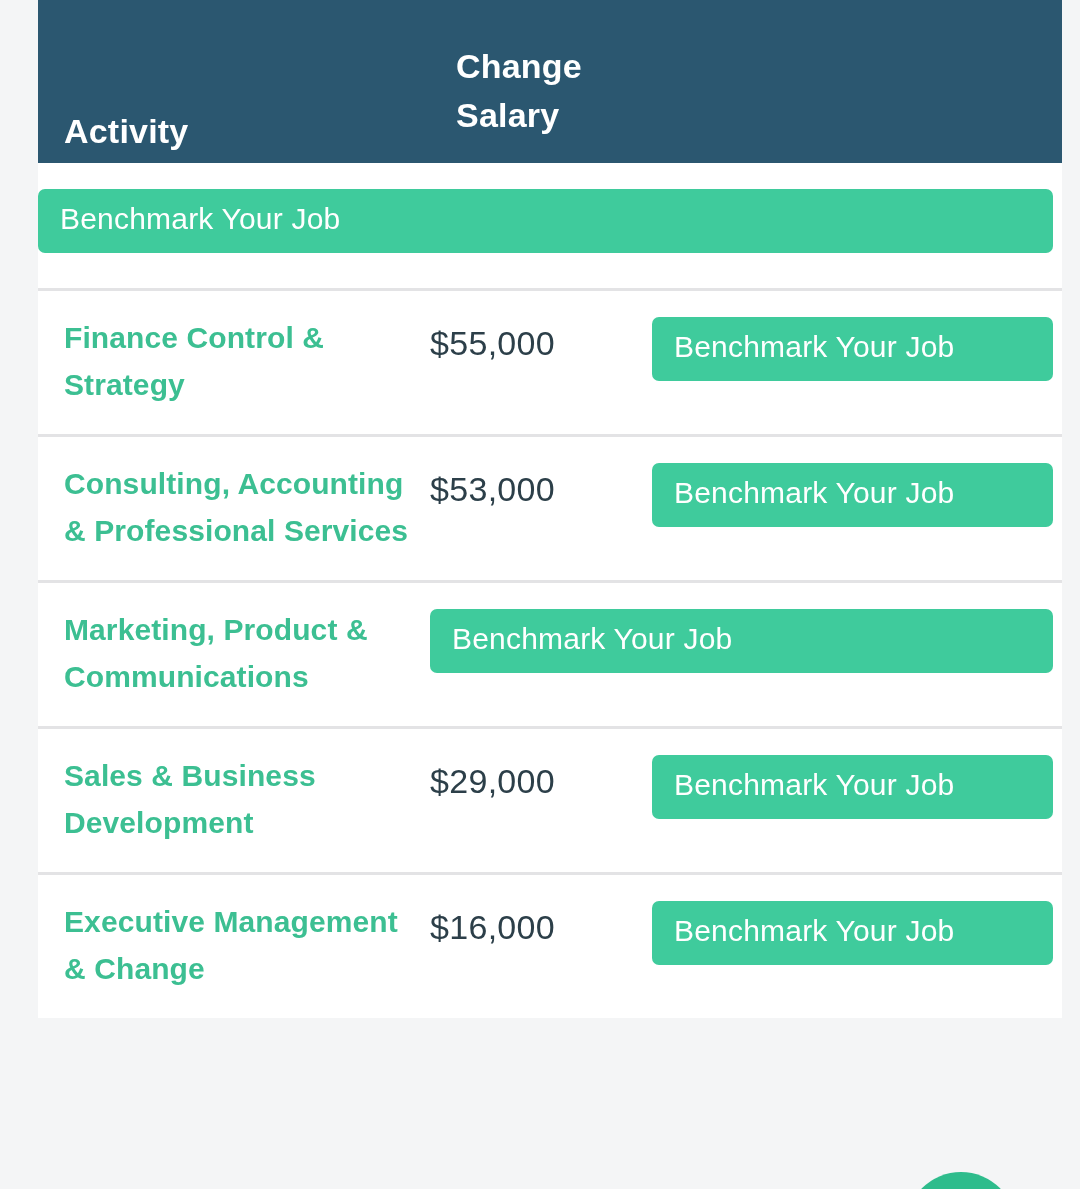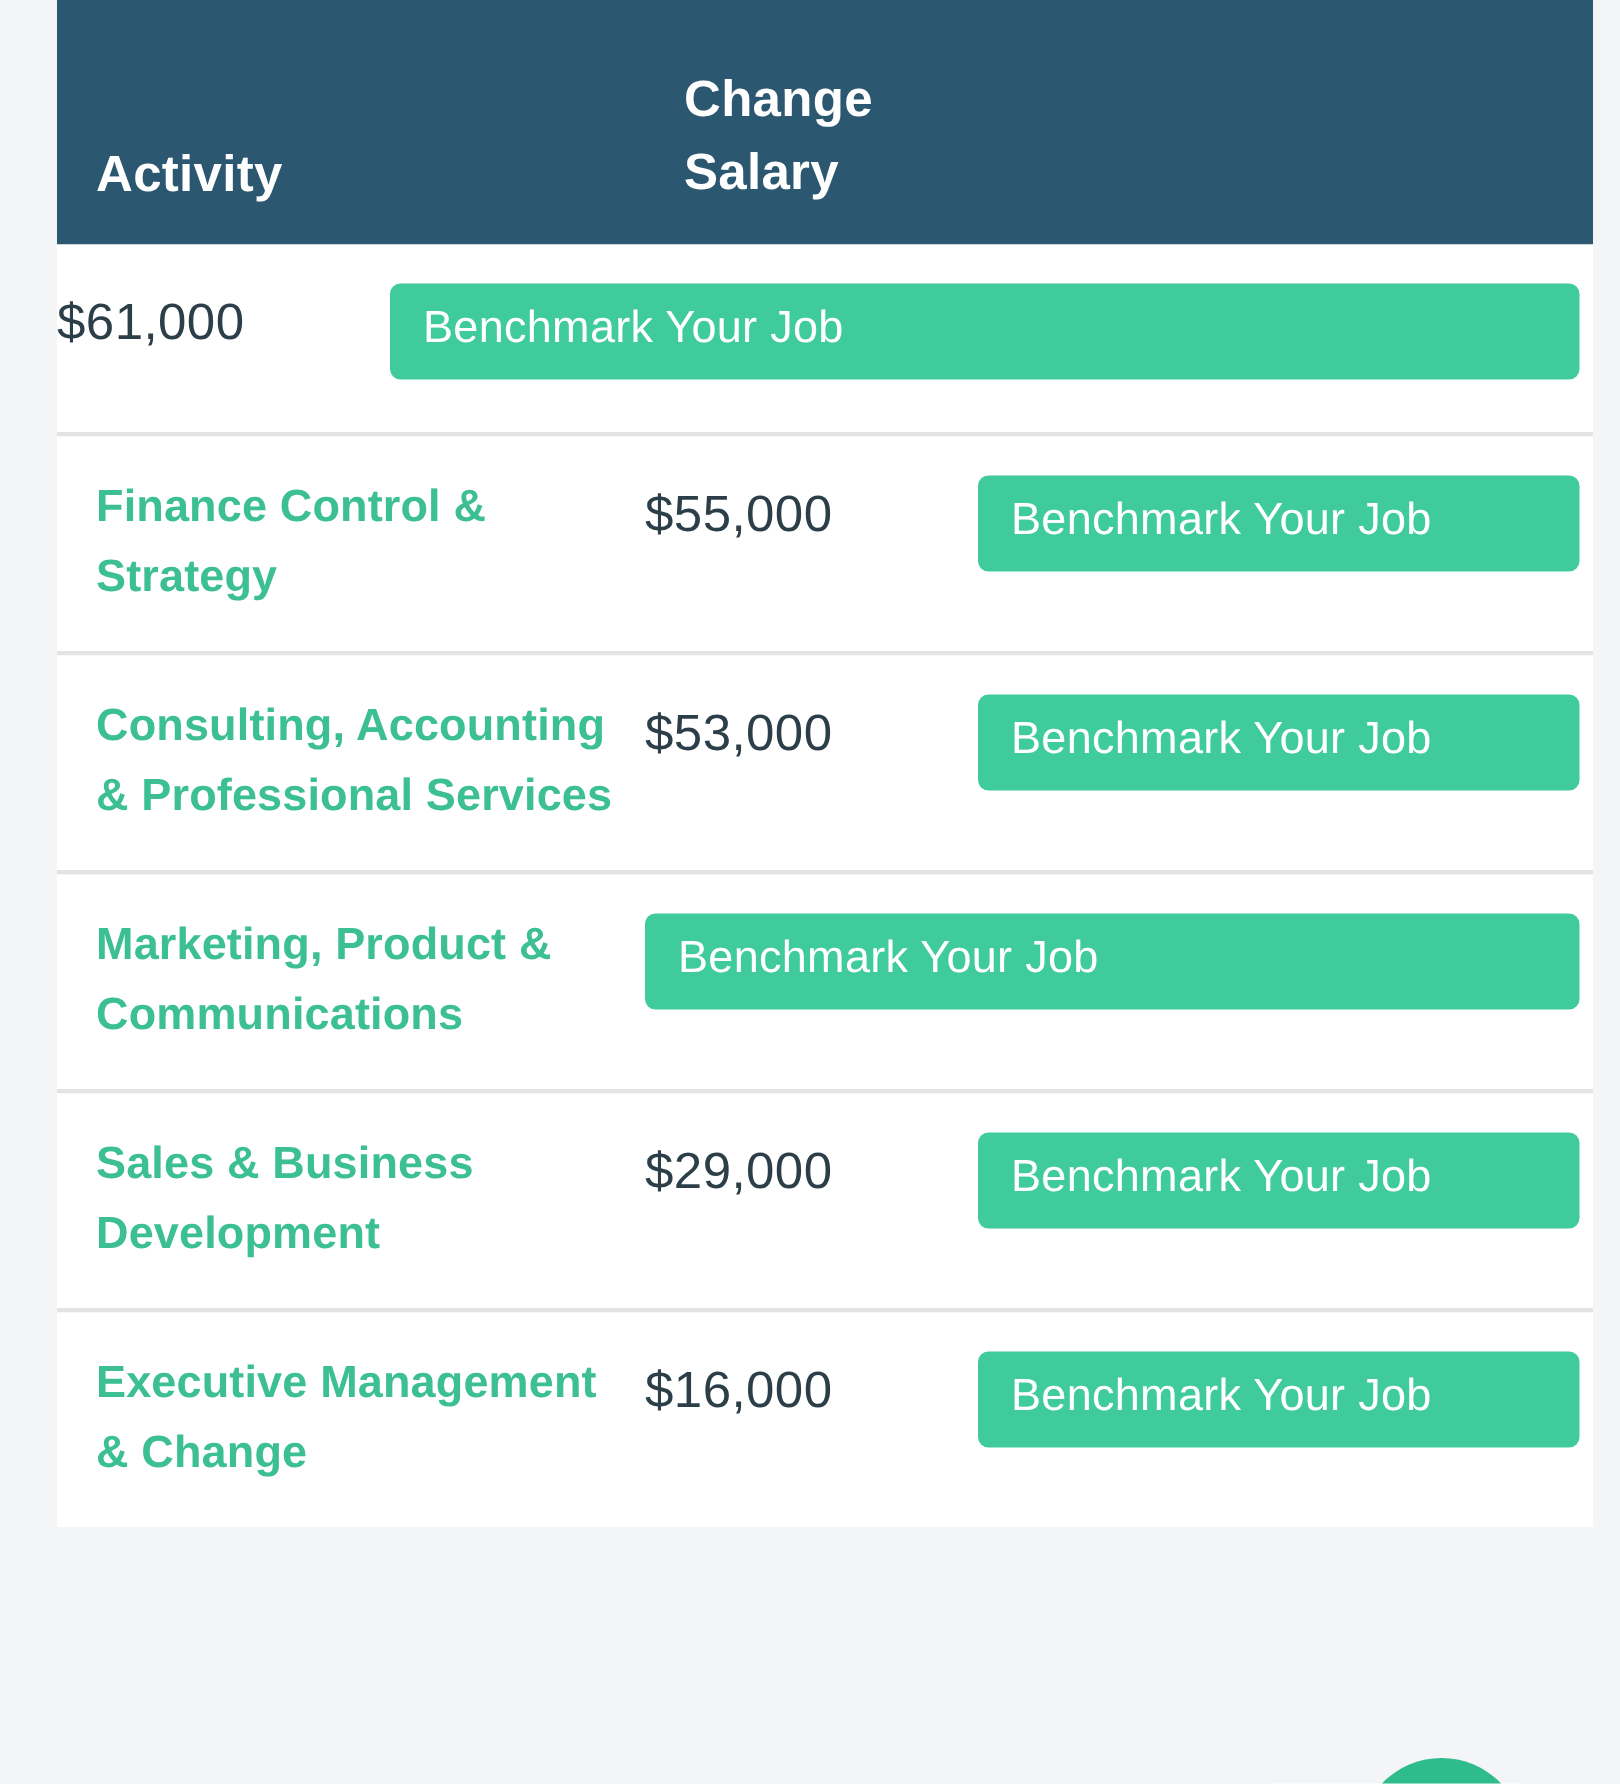--- a/index.html
+++ b/index.html
@@ -38,21 +38,21 @@
     color: #ffffff;
     font-weight: 700;
     font-size: 34px;
     line-height: 1.42;
     letter-spacing: .2px;
   }
 
   .th-activity {
     position: absolute;
     left: 26px;
-    bottom: 23px;
+    bottom: 8px;
     width: 360px;
   }
 
   .th-salary {
     position: absolute;
     left: 418px;
     bottom: 24px;
     width: 210px;
   }
 
@@ -144,21 +144,20 @@
     <div class="th th-activity">Activity</div>
     <div class="th th-salary">
       <div>Change</div>
       <div>Salary</div>
     </div>
     <div class="th th-action"></div>
   </div>
 
   <div class="table-body">
       <div class="row">
-        <div class="cell-salary">$61,000</div>
         <div class="cell-action">
           <button class="benchmark-btn">Benchmark Your Job</button>
         </div>
       </div>
       <div class="row">
         <div class="cell-activity">Finance Control &amp; Strategy</div>
         <div class="cell-salary">$55,000</div>
         <div class="cell-action">
           <button class="benchmark-btn">Benchmark Your Job</button>
         </div>

